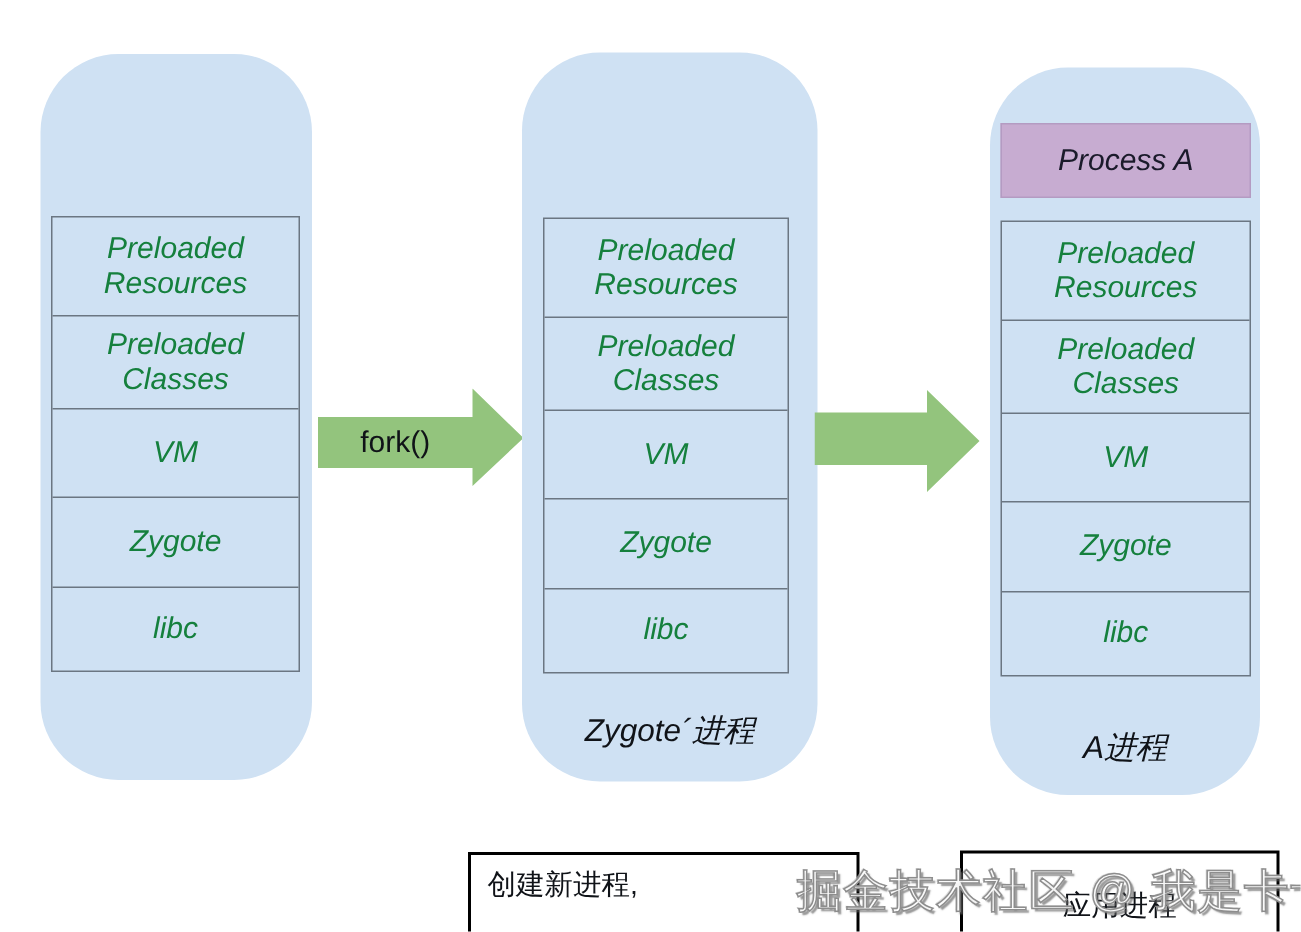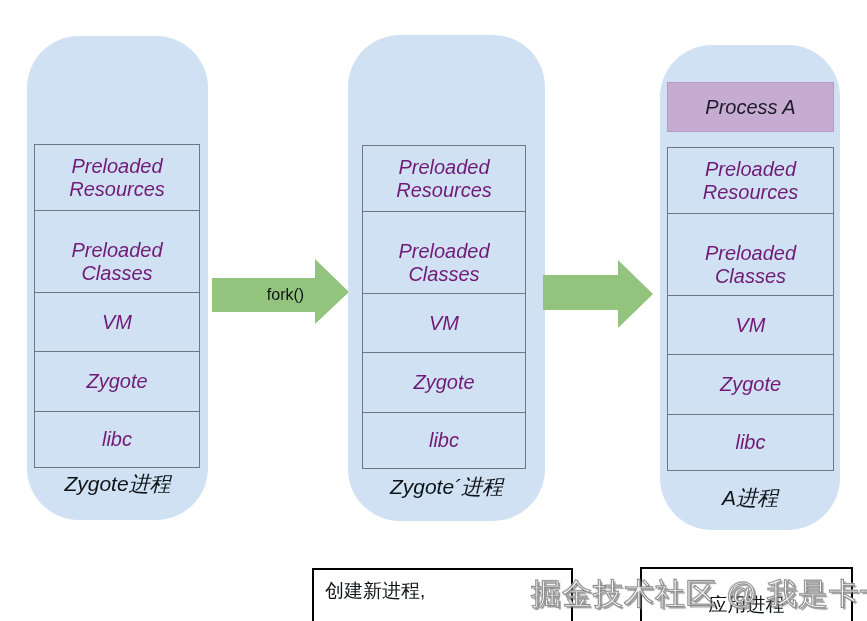--- a/index.html
+++ b/index.html
@@ -32,27 +32,27 @@
     background:#cfe1f3;
   }
   #col-zygote  .stack{left:7px; top:108px;width:166px;}
   #col-zygote2 .stack{left:14px;top:110px;width:164px;}
   #col-a       .stack{left:7px; top:102px;width:167px;}
   .cell{
     box-sizing:border-box;
     border-bottom:1px solid #6b7682;
     display:flex;align-items:center;justify-content:center;
     text-align:center;
-    color:#701a75;
+    color:#15803d;
     font-size:20px;line-height:1.15;
     padding:2px 6px;
   }
   .cell:last-child{border-bottom:none;}
   .cell.h66{height:66px;}
-  .cell.h62{height:62px;margin-top:20px;}
+  .cell.h62{height:62px;}
   .cell.h59{height:59px;}
   .cell.h60{height:60px;}
   .cell.h57{height:55px;}
 
   
   .proc-header{
     position:absolute;
     left:7px;top:37px;width:167px;height:50px;
     box-sizing:border-box;
     background:#c7acd1;
@@ -75,21 +75,21 @@
 
   
   .arrow-svg{position:absolute;display:block;}
   #arrow1{left:212px;top:259px;}
   #arrow2{left:543px;top:259px;}
   .arrow-poly{fill:#93c47d;}
   .arrow-label{
     position:absolute;
     left:212px;top:278px;width:103px;height:34px;
     display:flex;align-items:center;justify-content:center;
-    color:#101318;font-size:16px;margin-left:22px;
+    color:#101318;font-size:20px;
   }
 
   
   .note{
     position:absolute;
     box-sizing:border-box;
     background:#ffffff;
     border:2px solid #000000;
     color:#101318;
     font-size:19px;line-height:1.5;margin-top:28px;
@@ -124,21 +124,20 @@
 <div class="canvas">
 
   <div class="proc-col" id="col-zygote">
     <div class="stack">
       <div class="cell h66">Preloaded Resources</div>
       <div class="cell h62">Preloaded Classes</div>
       <div class="cell h59">VM</div>
       <div class="cell h60">Zygote</div>
       <div class="cell h57">libc</div>
     </div>
-    <div class="col-label">Zygote进程</div>
   </div>
 
   <svg class="arrow-svg" id="arrow1" width="138" height="66" viewBox="0 0 138 66">
     <polygon class="arrow-poly" points="0,19 103,19 103,0 137,33 103,65 103,53 0,53"></polygon>
   </svg>
   <div class="arrow-label">fork()</div>
 
   <div class="proc-col" id="col-zygote2">
     <div class="stack">
       <div class="cell h66">Preloaded Resources</div>

